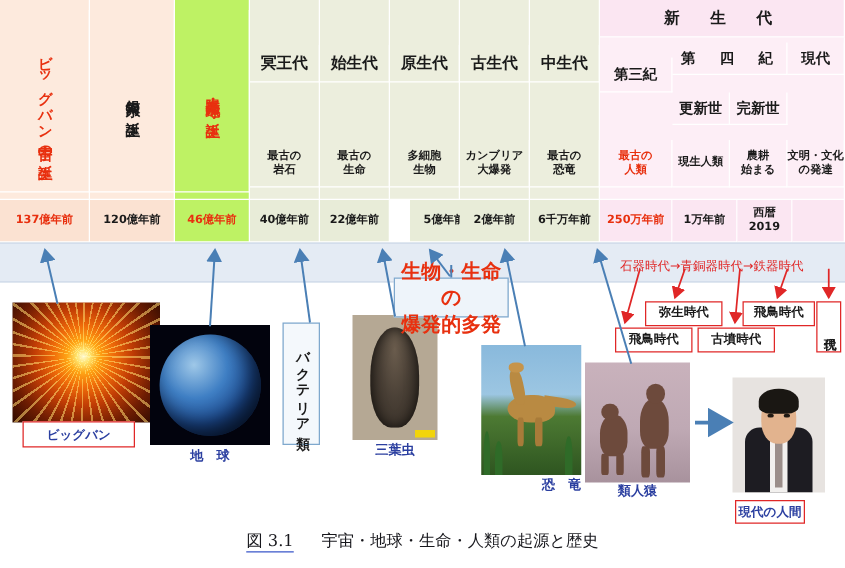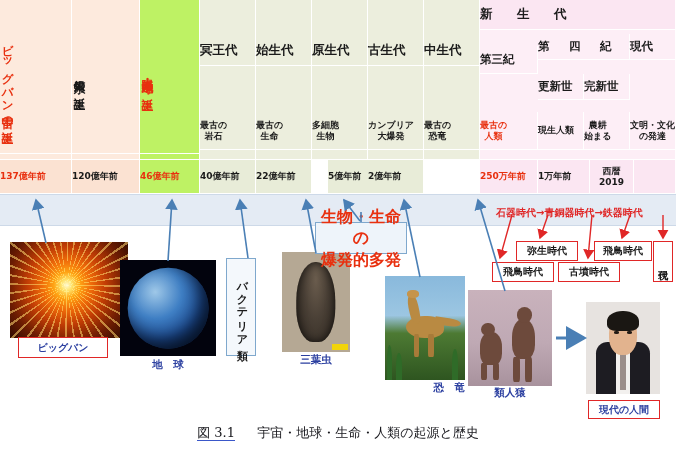--- a/index.html
+++ b/index.html
@@ -8,21 +8,21 @@
     background: #ffffff;
     font-family: "DejaVu Sans", "Liberation Sans", sans-serif;
     overflow: hidden;
   }
   #root { position: relative; width: 676px; height: 454px; background:#fff; }
 
   
   .tl { position:absolute; left:0; top:0; width:676px; height:194px; }
   .cell {
     position:absolute;
-    display:flex; align-items:center; justify-content:flex-start;
+    display:flex; align-items:center; justify-content:center;
     text-align:center;
     border-right:1px solid #ffffff;
     border-bottom:1px solid #ffffff;
     line-height:1.18;
   }
   .bg-orange { background:#fbe2d2; }
   .bg-orange2{ background:#fdeadd; }
   .bg-peach  { background:#bef264; }
   .bg-green  { background:#e8ecd8; }
   .bg-green2 { background:#eceedd; }
@@ -144,21 +144,21 @@
     writing-mode:vertical-rl; text-orientation:upright;
     font-size:11px; font-weight:bold; color:#1a1a1a; letter-spacing:1px;
   }
   .jpBox {
     position:absolute; border:1.3px solid #e02727; background:#ffffff;
     display:flex; align-items:center; justify-content:center;
     font-size:10px; font-weight:bold; color:#1a1a1a; text-align:center;
     line-height:1.15;
   }
   .ageChain {
-    position:absolute; font-size:10px; font-weight:bold; color:#e02727;
+    position:absolute; font-size:10px; font-weight:normal; color:#e02727;
     white-space:nowrap; letter-spacing:0px;
   }
 
   svg.ov { position:absolute; left:0; top:0; width:676px; height:454px;
            pointer-events:none; overflow:visible; }
 
   .caption {
     position:absolute; left:0; top:424px; width:676px;
     text-align:center; font-size:13px; color:#17171c;
     font-family:"DejaVu Serif","Liberation Serif",serif;
@@ -271,20 +271,23 @@
       <span class="yr">40億年前</span>
       </div>
     <div class="cell bg-green" style="left:256px;top:160px;width:56px;height:34px;">
       <span class="yr">22億年前</span>
       </div>
     <div class="cell bg-green" style="left:328px;top:160px;width:56px;height:34px;">
       <span class="yr">5億年前</span>
       </div>
     <div class="cell bg-green" style="left:368px;top:160px;width:56px;height:34px;">
       <span class="yr">2億年前</span>
+      </div>
+    <div class="cell bg-green" style="left:424px;top:160px;width:56px;height:34px;">
+      <span class="yr">6千万年前</span>
       </div>
     <div class="cell bg-pink" style="left:480px;top:160px;width:58px;height:34px;">
       <span class="yrRed">250万年前</span>
       </div>
     <div class="cell bg-pink" style="left:538px;top:160px;width:52px;height:34px;">
       <span class="yr">1万年前</span>
       </div>
     <div class="cell bg-pink" style="left:590px;top:160px;width:44px;height:34px;">
       <span class="yr">西暦 2019</span>
       </div>
@@ -349,21 +352,21 @@
   <div class="pic person" style="left:586px;top:302px;width:74px;height:92px;">
     <div class="suit"></div>
       <div class="shirt"></div>
       <div class="tie"></div>
       <div class="neck"></div>
     <div class="face"></div>
       <div class="hair"></div>
     <div class="eye" style="left:38%;"></div>
       <div class="eye" style="left:55%;"></div>
   </div>
-  <div class="boxRed" style="left:588px;top:400px;width:72px;height:19px;">現代の人間</div>
+  <div class="boxRed" style="left:588px;top:400px;width:56px;height:19px;">現代の人間</div>
 
   <div class="boxBlue" style="left:315px;top:222px;width:92px;height:32px;">生物・生命の<br>爆発的多発</div>
 
   <div class="ageChain" style="left:496px;top:206px;">石器時代→青銅器時代→鉄器時代</div>
 
   <div class="jpBox" style="left:492px;top:262px;width:62px;height:20px;">飛鳥時代</div>
   <div class="jpBox" style="left:558px;top:262px;width:62px;height:20px;">古墳時代</div>
   <div class="jpBox" style="left:516px;top:241px;width:62px;height:20px;">弥生時代</div>
   <div class="jpBox" style="left:594px;top:241px;width:58px;height:20px;">飛鳥時代</div>
   <div class="jpBox" style="left:653px;top:241px;width:20px;height:41px;">

